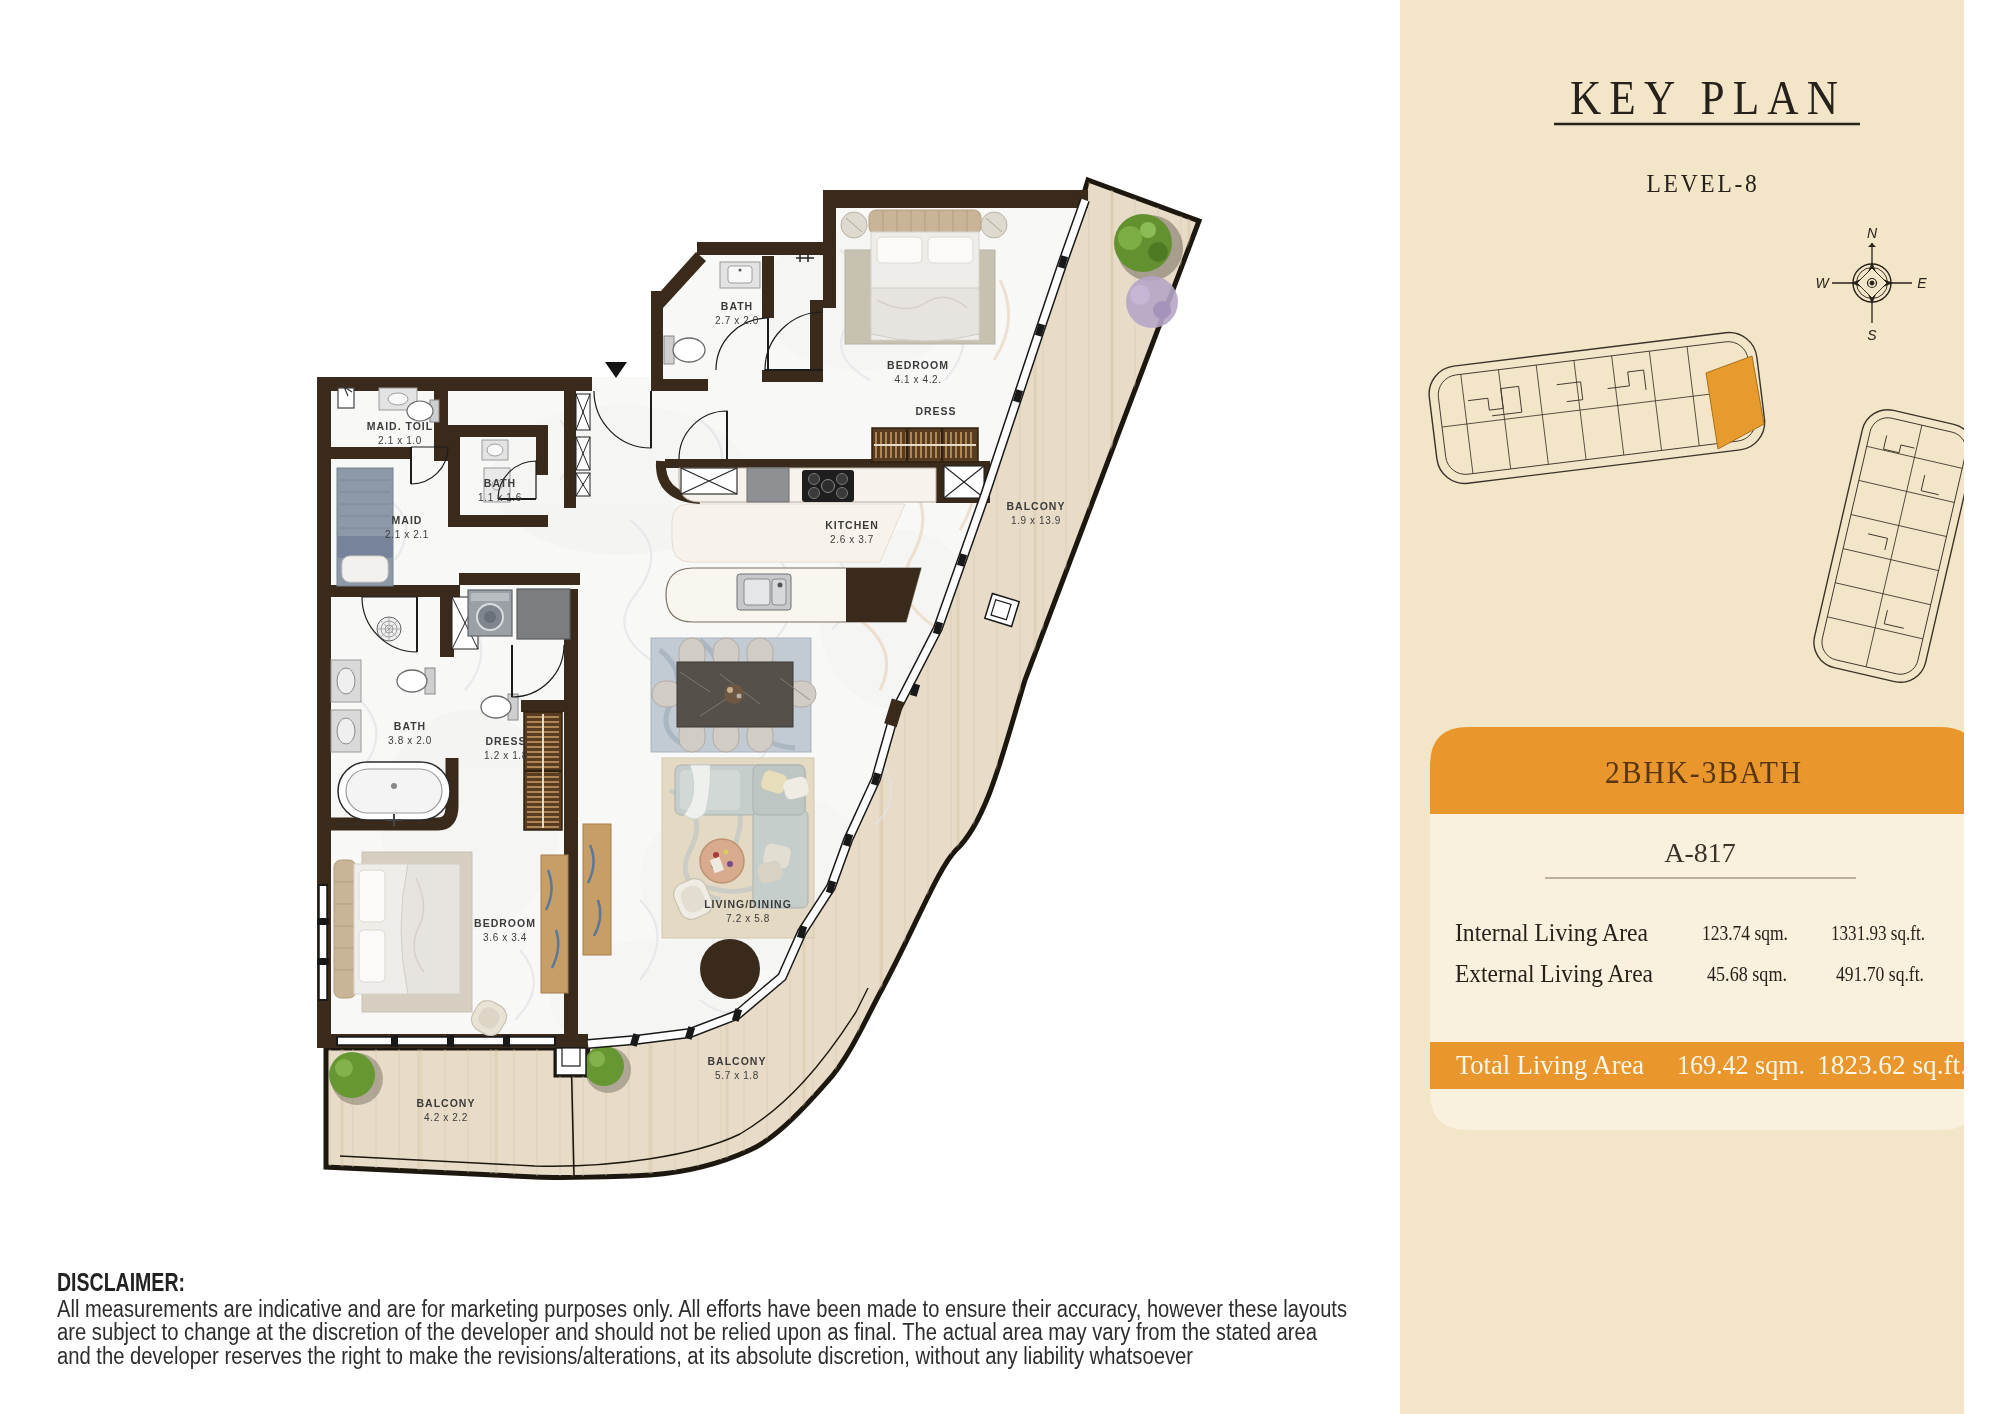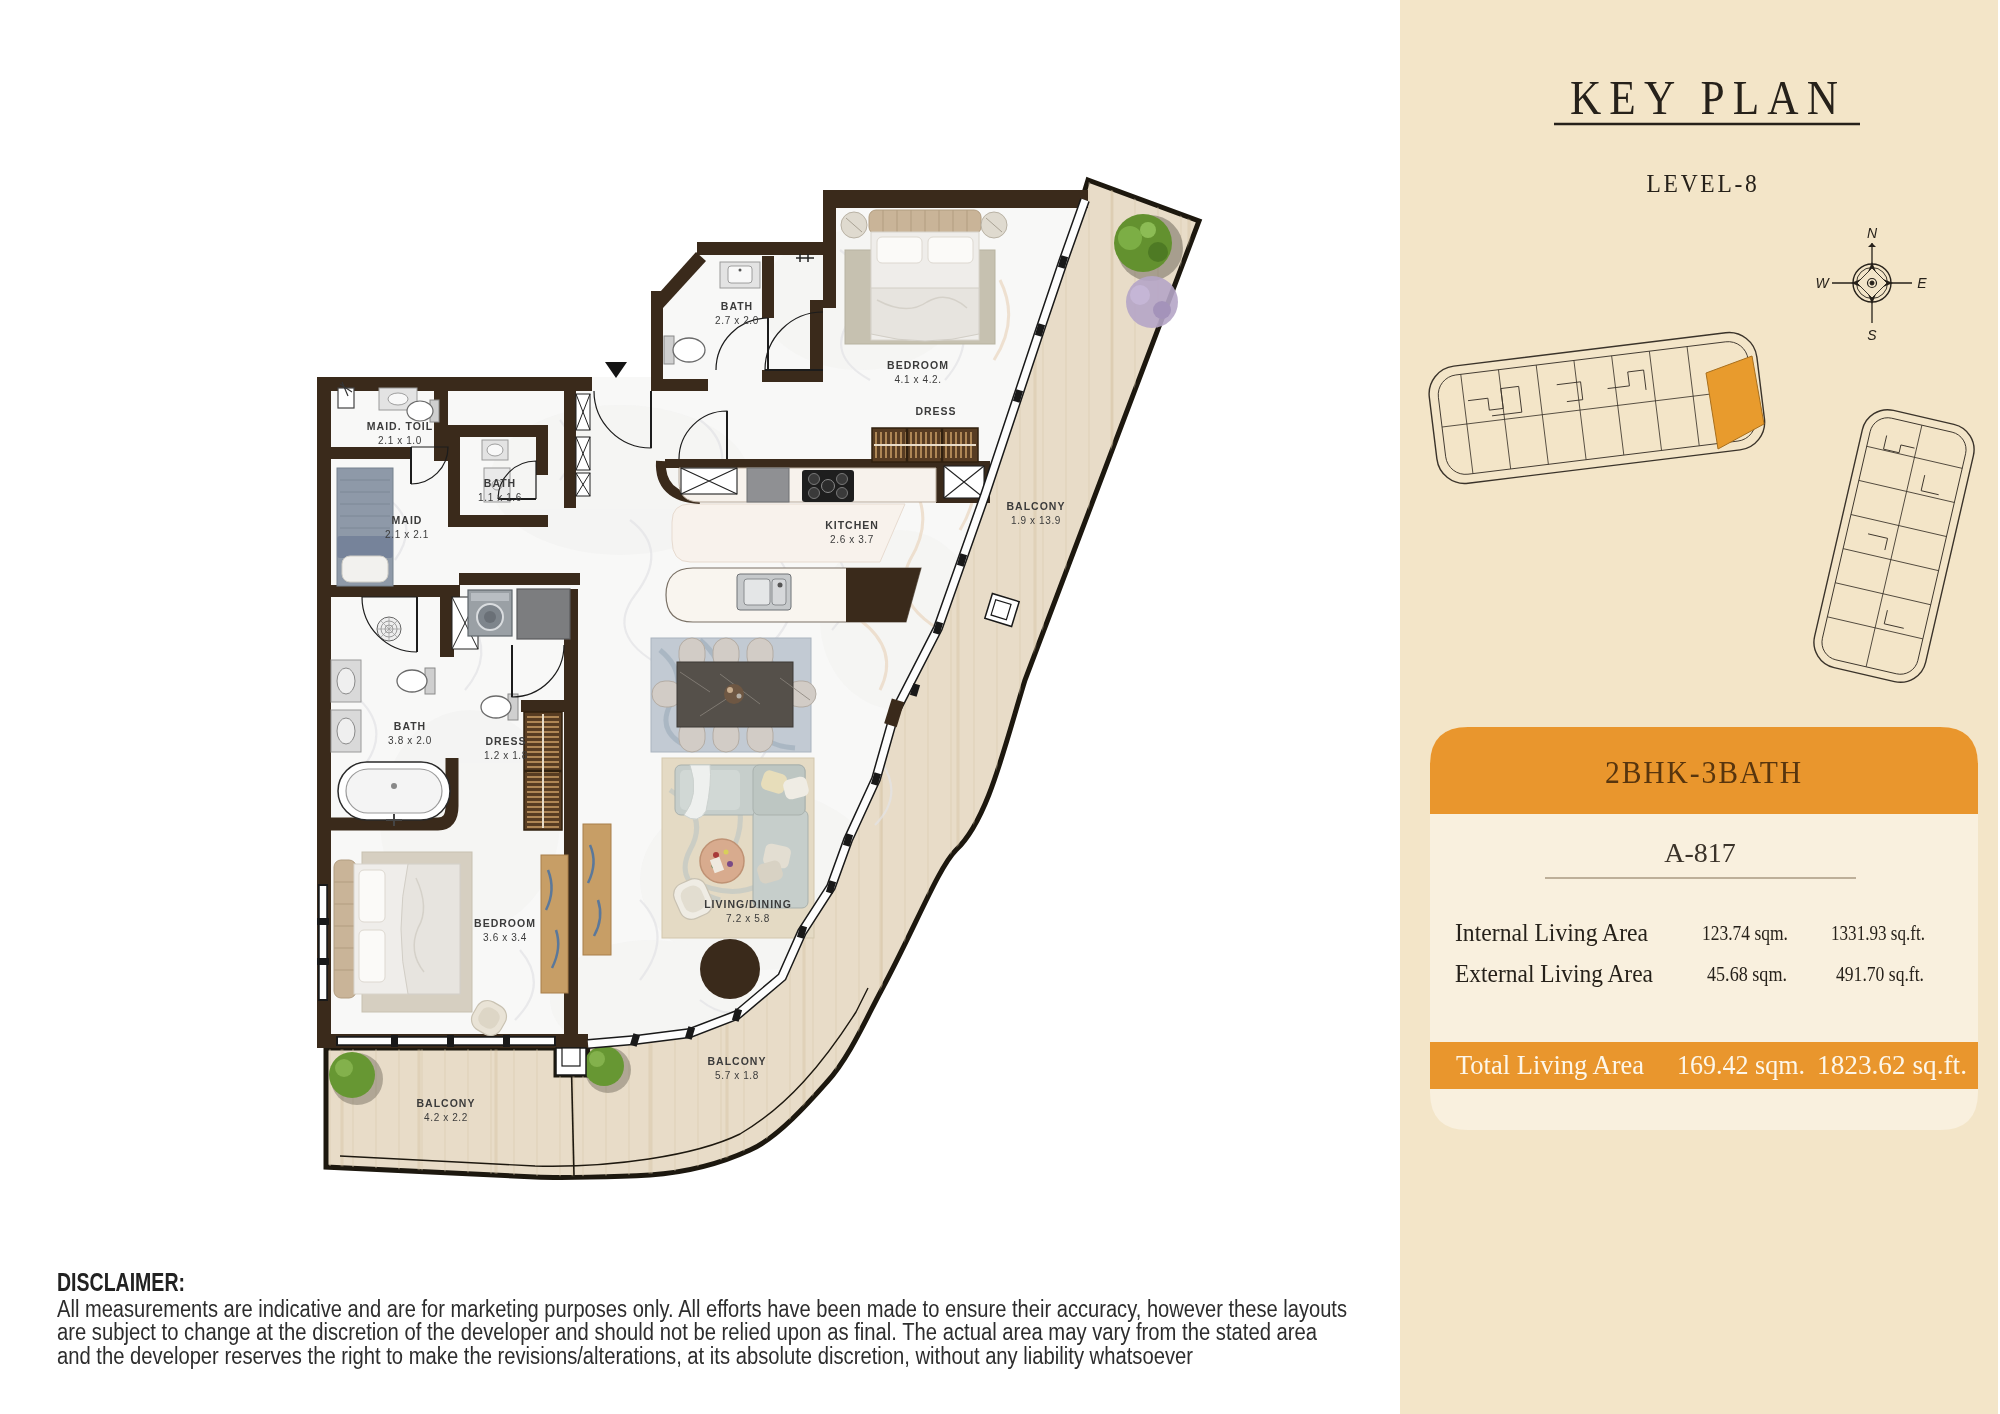--- a/index.html
+++ b/index.html
@@ -1,17 +1,17 @@
 <!DOCTYPE html>
 <html><head>
 <meta charset="utf-8">
 <style>
   html,body{margin:0;padding:0;}
   body{width:2000px;height:1414px;background:#ffffff;font-family:"Liberation Sans",sans-serif;}
-  .page{position:relative;width:1964px;height:1414px;overflow:hidden;background:#ffffff;padding-left:34px;}
+  .page{position:relative;width:1964px;height:1414px;overflow:hidden;background:#ffffff;}
   svg{position:absolute;left:0;top:0;}
   .lbl{fill:#3b3b3b;font-size:10.5px;letter-spacing:1px;font-weight:bold;}
   .lbl2{fill:#3b3b3b;font-size:10px;letter-spacing:0.6px;}
 </style>
 </head>
 <body>
 <div class="page">
 <svg width="2000" height="1414" viewBox="0 0 2000 1414">
 
 <rect x="1400" y="0" width="600" height="1414" fill="#f3e5c8"></rect>

